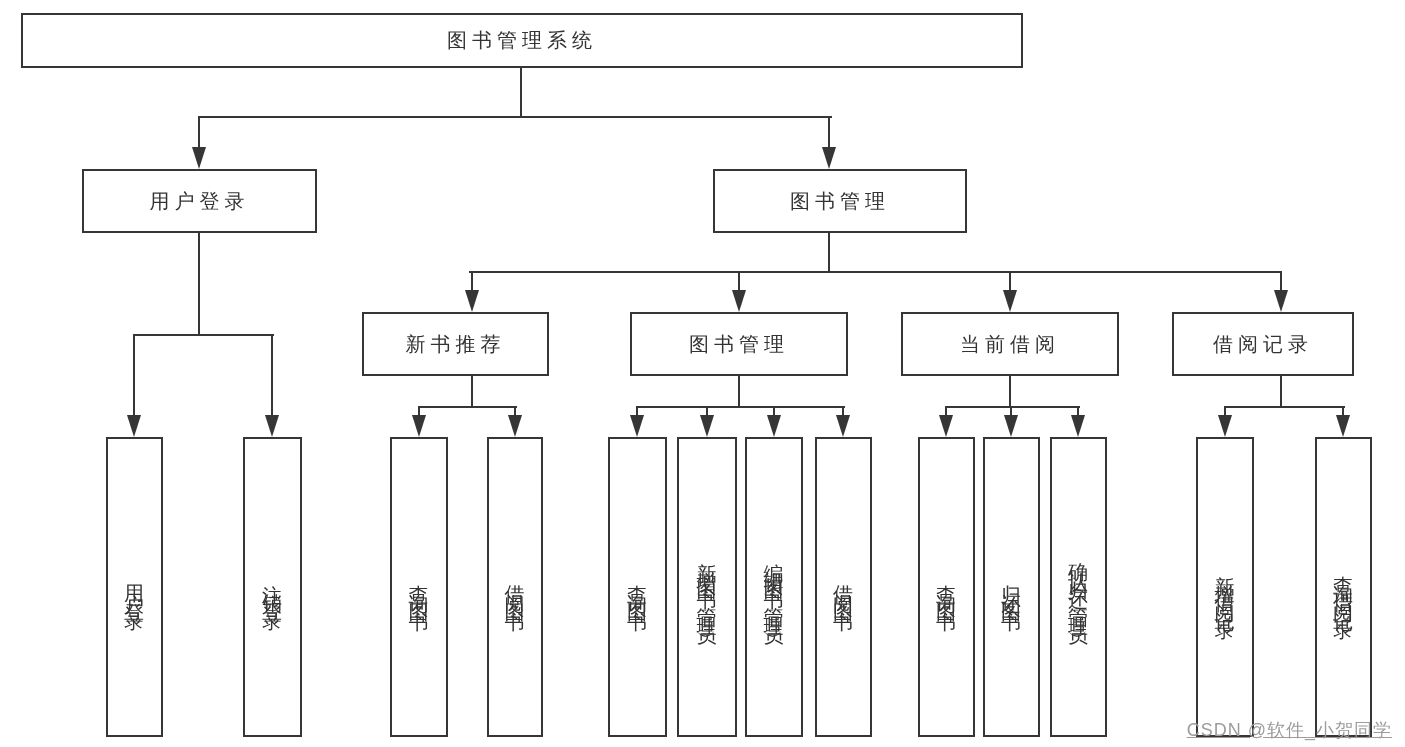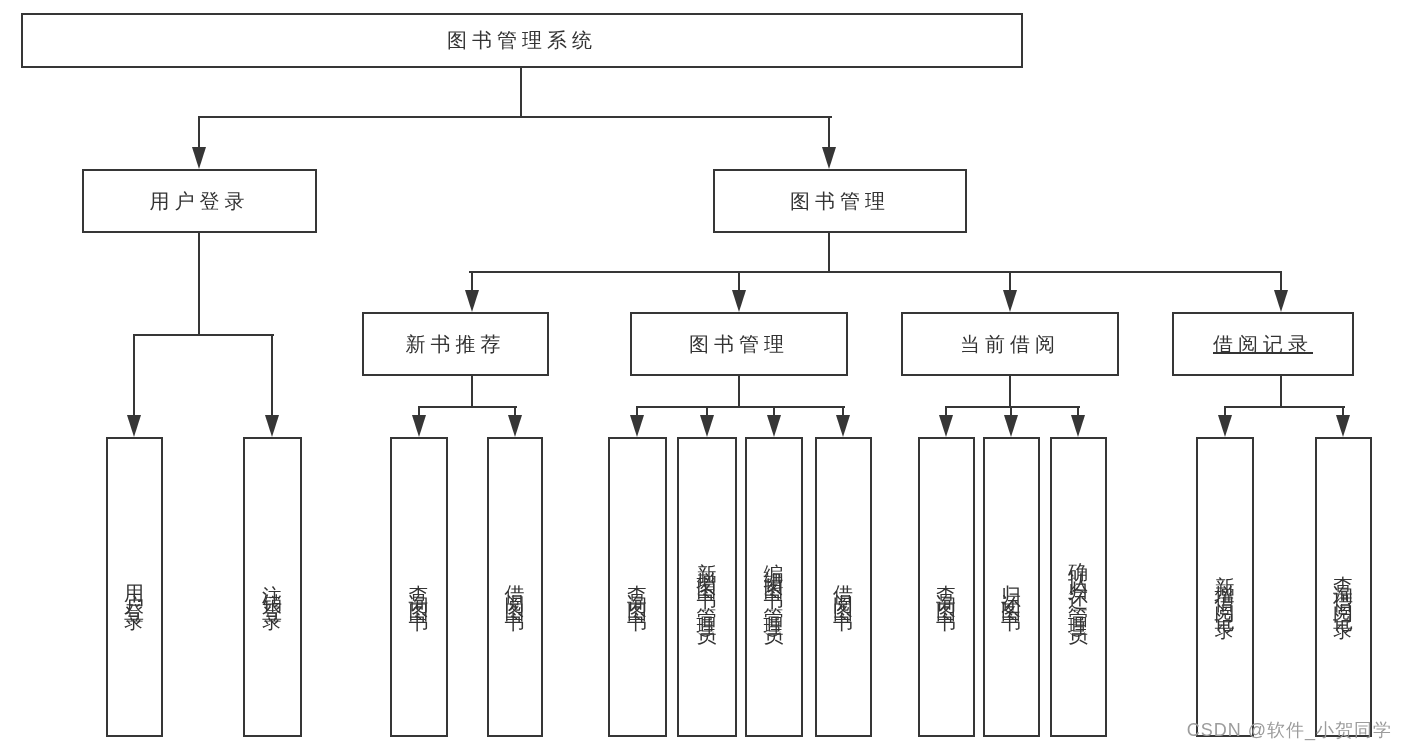--- a/index.html
+++ b/index.html
@@ -22,21 +22,21 @@
     letter-spacing:9px; line-height:1.1; padding:4px 0;
   }
   .line { position:absolute; background:#363636; }
   .arr {
     position:absolute; width:0; height:0;
     border-left:7px solid transparent; border-right:7px solid transparent;
     border-top:22px solid #363636;
   }
   .watermark {
     position:absolute; right:13px; bottom:5px;
-    font-size:18px; letter-spacing:1px; color:#9c9c9c; white-space:nowrap;
+    font-size:18px; letter-spacing:1px; color:#9c9c9c; white-space:nowrap;text-decoration:underline;
   }
 </style>
 </head>
 <body>
 
 <div class="canvas">
 
   <div class="box" style="left:21px; top:13px; width:1002px; height:55px;">图书管理系统</div>
 
   <div class="line" style="left:520px; top:68px; width:2px; height:49px;"></div>
@@ -63,21 +63,21 @@
   <div class="line" style="left:738px; top:273px; width:2px; height:17px;"></div>
   <div class="arr" style="left:732px; top:290px;"></div>
   <div class="line" style="left:1009px; top:273px; width:2px; height:17px;"></div>
   <div class="arr" style="left:1003px; top:290px;"></div>
   <div class="line" style="left:1280px; top:273px; width:2px; height:17px;"></div>
   <div class="arr" style="left:1274px; top:290px;"></div>
 
   <div class="box l3" style="left:362px; width:187px;">新书推荐</div>
   <div class="box l3" style="left:630px; width:218px;">图书管理</div>
   <div class="box l3" style="left:901px; width:218px;">当前借阅</div>
-  <div class="box l3" style="left:1172px; width:182px;text-decoration:underline;">借阅记录</div>
+  <div class="box l3" style="left:1172px; width:182px;">借阅记录</div>
 
   <div class="line" style="left:471px; top:376px; width:2px; height:32px;"></div>
   <div class="line" style="left:418px; top:406px; width:99px; height:2px;"></div>
   <div class="line" style="left:418px; top:408px; width:2px; height:7px;"></div>
   <div class="arr" style="left:412px; top:415px;"></div>
   <div class="line" style="left:514px; top:408px; width:2px; height:7px;"></div>
   <div class="arr" style="left:508px; top:415px;"></div>
 
   <div class="line" style="left:738px; top:376px; width:2px; height:32px;"></div>
   <div class="line" style="left:636px; top:406px; width:209px; height:2px;"></div>

